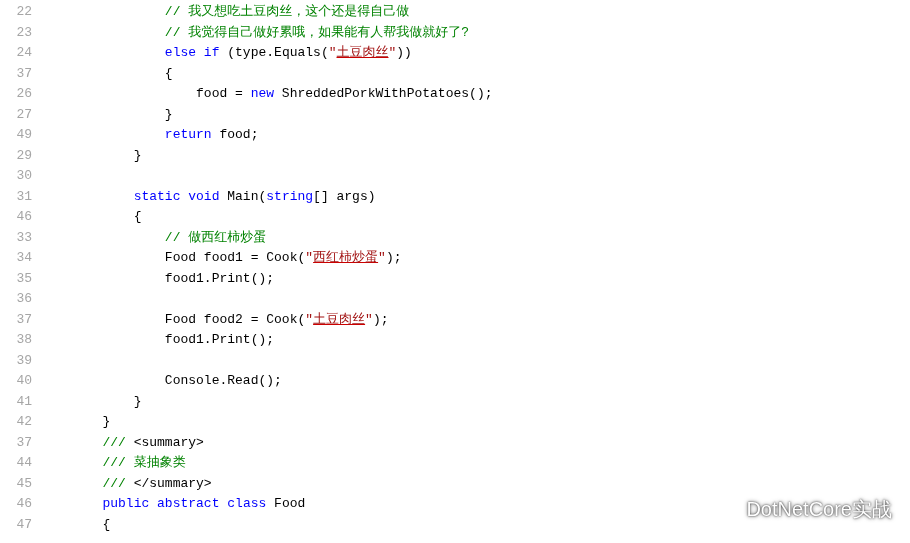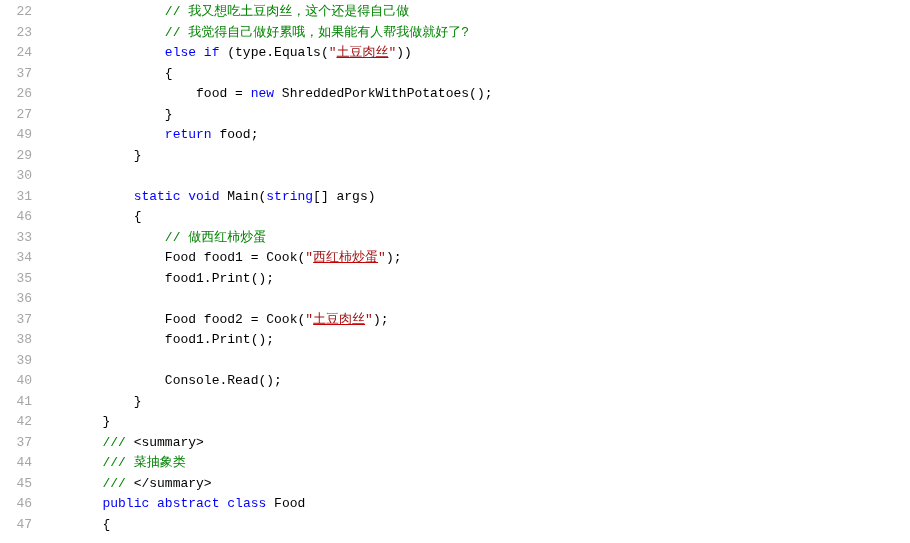--- a/index.html
+++ b/index.html
@@ -96,13 +96,14 @@
       <div>47</div>
     </div>
   <div class="code" id="code"><div class="line">                <span class="cm">// 我又想吃土豆肉丝，这个还是得自己做</span></div><div class="line">                <span class="cm">// 我觉得自己做好累哦，如果能有人帮我做就好了?</span></div><div class="line">                <span class="kw">else</span><span> </span><span class="kw">if</span><span> (type.Equals(</span><span class="st">"</span><span class="st underline">土豆肉丝</span><span class="st">"</span><span>))</span></div><div class="line">                <span>{</span></div><div class="line">                    <span>food = </span><span class="kw">new</span><span> ShreddedPorkWithPotatoes();</span></div><div class="line">                <span>}</span></div><div class="line">                <span class="kw">return</span><span> food;</span></div><div class="line">            <span>}</span></div><div class="line">    </div><div class="line">            <span class="kw">static</span><span> </span><span class="kw">void</span><span> Main(</span><span class="kw">string</span><span>[] args)</span></div><div class="line">            <span>{</span></div><div class="line">                <span class="cm">// 做西红柿炒蛋</span></div><div class="line">                <span>Food food1 = Cook(</span><span class="st">"</span><span class="st underline">西红柿炒蛋</span><span class="st">"</span><span>);</span></div><div class="line">                <span>food1.Print();</span></div><div class="line">    </div><div class="line">                <span>Food food2 = Cook(</span><span class="st">"</span><span class="st underline">土豆肉丝</span><span class="st">"</span><span>);</span></div><div class="line">                <span>food1.Print();</span></div><div class="line">    </div><div class="line">                <span>Console.Read();</span></div><div class="line">            <span>}</span></div><div class="line">        <span>}</span></div><div class="line">        <span class="cm">/// </span><span>&lt;summary&gt;</span></div><div class="line">        <span class="cm">/// </span><span class="cm">菜抽象类</span></div><div class="line">        <span class="cm">/// </span><span>&lt;/summary&gt;</span></div><div class="line">        <span class="kw">public</span><span> </span><span class="kw">abstract</span><span> </span><span class="kw">class</span><span> Food</span></div><div class="line">        <span>{</span></div></div>
 </div>
 
 <div class="watermark">
   <span class="wicon">
     <span class="bub b1"></span>
     <span class="bub b2"></span>
   </span>
+  <span>DotNetCore实战</span>
 </div>
 
 </body></html>

